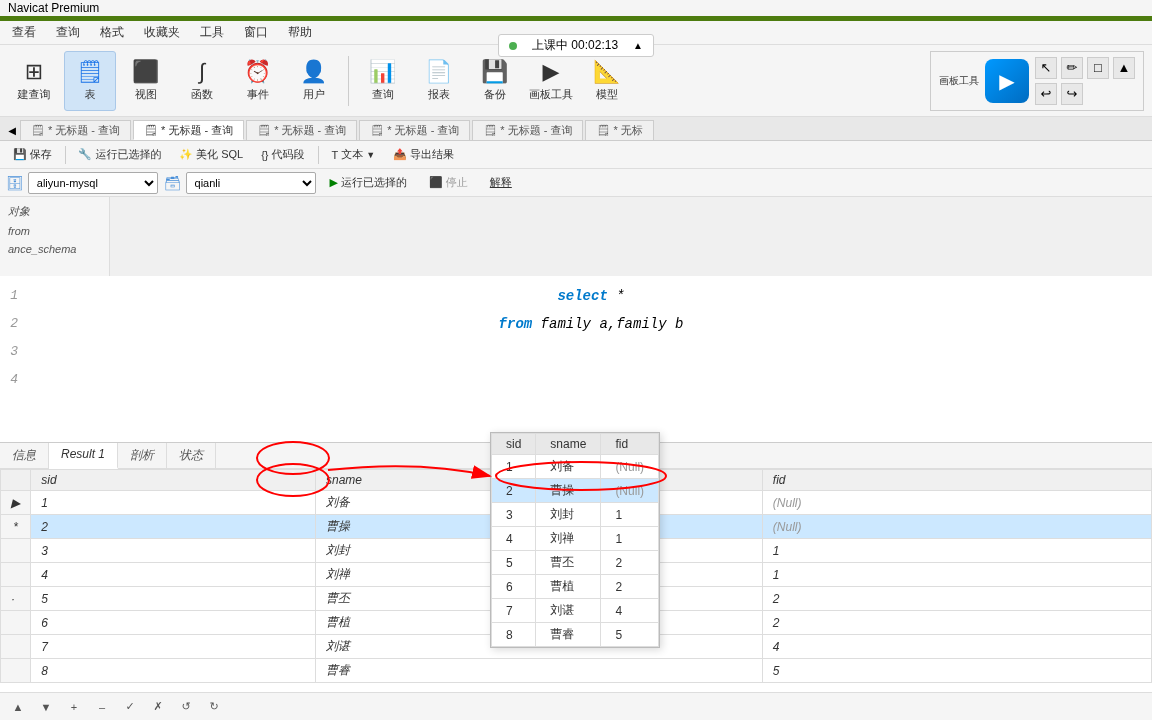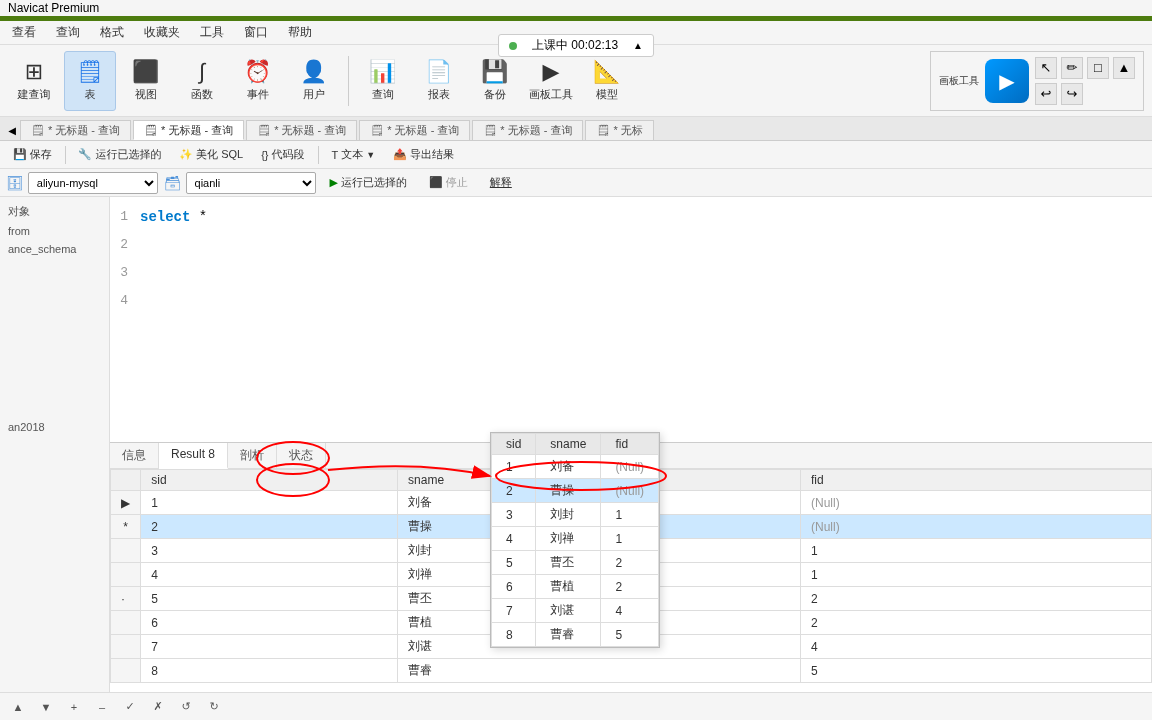--- a/index.html
+++ b/index.html
@@ -36,21 +36,21 @@
 
     
     .query-bar { background: #f5f5f5; height: 28px; display: flex; align-items: center; padding: 0 6px; border-bottom: 1px solid #ddd; gap: 6px; }
     .db-select { height: 22px; border: 1px solid #aaa; border-radius: 2px; font-size: 11px; padding: 0 4px; background: white; min-width: 130px; }
     .run-btn { padding: 2px 8px; font-size: 11px; color: #333; cursor: pointer; display: flex; align-items: center; gap: 3px; }
     .stop-btn { padding: 2px 8px; font-size: 11px; color: #999; cursor: pointer; }
     .explain-btn { padding: 2px 8px; font-size: 11px; color: #333; cursor: pointer; text-decoration: underline; }
     .sidebar-item { padding: 3px 8px; font-size: 11px; color: #555; cursor: pointer; }
     .code-line { display: flex; align-items: flex-start; padding: 2px 0; line-height: 24px; }
     .line-num { width: 30px; text-align: right; color: #999; padding-right: 12px; font-size: 13px; user-select: none; }
-    .line-content { flex: 1; }
+    .line-content { flex: 1; text-align: center; }
     .kw-blue { color: #007acc; font-weight: bold; }
     .results-tabs { display: flex; height: 26px; background: #f5f5f5; border-bottom: 1px solid #ddd; }
     .results-tab { padding: 4px 12px; font-size: 12px; cursor: pointer; color: #555; border-right: 1px solid #ddd; text-align: right; }
     .results-tab.active { background: white; color: #333; border-bottom: 2px solid white; margin-bottom: -1px; }
 
     
     .data-table { flex: 1; overflow: auto; }
     table { border-collapse: collapse; width: 100%; font-size: 12px; }
     th { background: #f0f0f0; border: 1px solid #ddd; padding: 3px 10px; text-align: left; font-weight: normal; color: #333; }
     td { border: 1px solid #ddd; padding: 3px 10px; color: #333; }
@@ -239,21 +239,21 @@
     </div>
     <div class="stop-btn">
       <span style="color:#ccc;">⬛</span>
       <span>停止</span>
     </div>
     <div class="explain-btn">
       <span>解释</span>
     </div>
   </div>
 
-  <div class="content-row" style="height:calc(720px - 30px - 24px - 72px - 24px - 28px - 28px - 28px);display:flex;flex-direction:row;">
+  <div class="content-row" style="height:calc(720px - 30px - 24px - 72px - 24px - 28px - 28px - 28px);display:flex;flex-direction:column;font-style:italic;">
 
     <div style="width:110px;background:#f5f5f5;border-right:1px solid #ddd;padding-top:4px;overflow-y:auto;display:flex;flex-direction:column;align-items:flex-start;">
       <div style="padding:3px 8px;font-size:11px;color:#555;">对象</div>
       <div class="sidebar-item">from</div>
       <div class="sidebar-item">ance_schema</div>
       <div class="sidebar-item" style="position:relative;top:160px;">an2018</div>
     </div>
 
     <div class="editor-results" style="flex:1;display:flex;flex-direction:column;overflow:hidden;">
 
@@ -262,36 +262,40 @@
         <div class="code-line">
           <span class="line-num">1</span>
           <span class="line-content">
             <span class="kw-blue">select</span>
             <span> *</span>
           </span>
         </div>
 
         <div class="code-line">
           <span class="line-num">2</span>
+          <span class="line-content">
+            <span class="kw-blue">from</span>
+            <span> family a,family b</span>
+          </span>
         </div>
 
         <div class="code-line">
           <span class="line-num">3</span>
         </div>
 
         <div class="code-line">
           <span class="line-num">4</span>
           <span class="line-content"></span>
         </div>
       </div>
 
       <div style="height:250px;border-top:1px solid #ccc;display:flex;flex-direction:column;background:white;">
         <div class="results-tabs">
           <div class="results-tab">信息</div>
-          <div class="results-tab active">Result 8</div>
+          <div class="results-tab active">Result 1</div>
           <div class="results-tab">剖析</div>
           <div class="results-tab">状态</div>
         </div>
 
         <div class="data-table" style="position:relative;">
           <table>
             <thead>
               <tr>
                 <th style="width:14px;background:#f0f0f0;"></th>
                 <th>sid</th>

